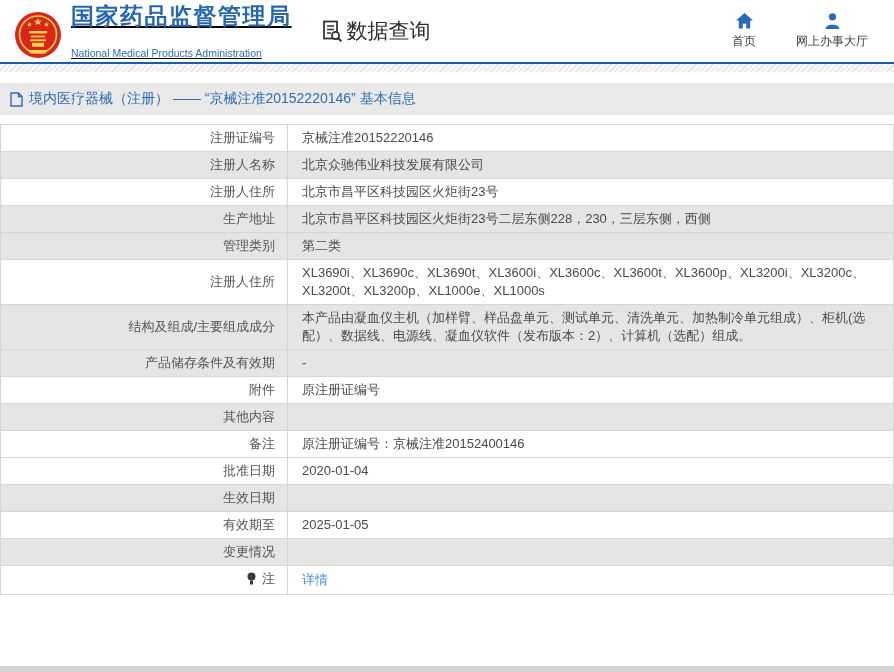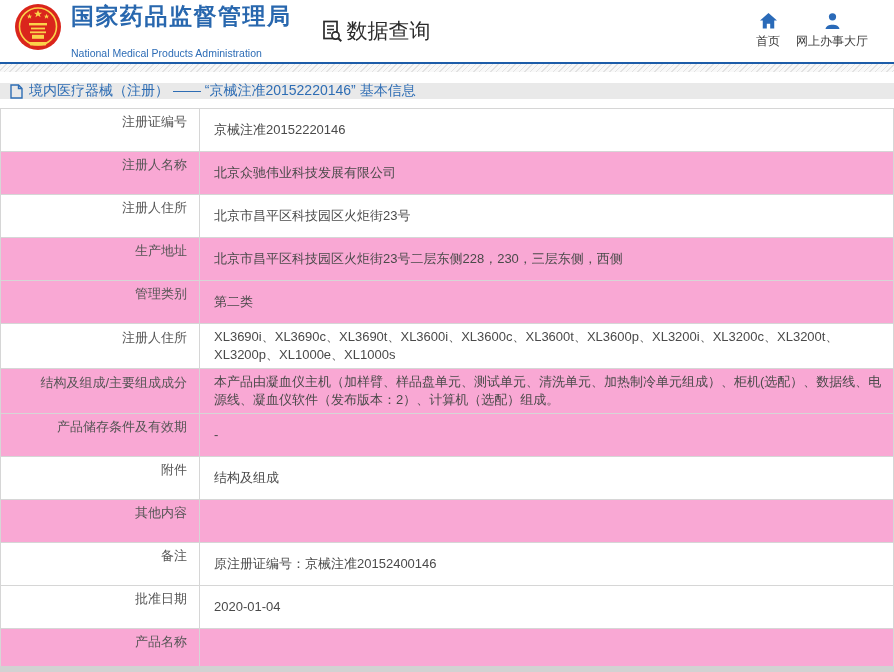--- a/index.html
+++ b/index.html
@@ -10,74 +10,74 @@
     position: relative;
     overflow: hidden;
   }
   
   .header {
     height: 62px;
     display: flex;
     align-items: center;
     padding: 0 26px 0 14px;
   }
-  .logo { display: flex; align-items: flex-start; gap: 9px; cursor: pointer; }
+  .logo { display: flex; align-items: flex-end; gap: 9px; cursor: pointer; text-decoration: underline; }
   .logo-text .cn {
     font-size: 23px;
     font-weight: bold;
     color: #2867ae;
     letter-spacing: 1.5px;
     line-height: 26px;
   }
   .logo-text .en { font-size: 10.5px; color: #2e6db6; margin-top: 18px; }
   .query {
     display: flex; align-items: center; gap: 3px;
     margin-left: 28px;
     font-size: 21px; font-weight: 500; color: #2b2b2b;
     cursor: pointer;
   }
   .spacer { flex: 1; }
-  .nav { display: flex; gap: 16px; text-align: right; }
+  .nav { display: flex; gap: 40px; text-align: right; }
   .nav-item {
     display: flex; flex-direction: column; align-items: center; gap: 4px;
     font-size: 12px; color: #3c3c3c; cursor: pointer;
   }
   
   .divider {
     border-top: 2px solid #1c5ca8;
     height: 10px;
     background: repeating-linear-gradient(135deg, #e2e2e2 0 1px, #f8f8f8 1px 4px);
   }
   
   .breadcrumb {
     margin-top: 11px;
     height: 16px;
     background: #e9e9e9;
     display: flex; align-items: center; gap: 6px;
-    padding: 0 10px;
+    padding: 16px 10px;
     font-size: 14px;
     color: #2e6db4;
   }
   
   .table-wrap { margin-top: 9px; }
   table { width: 100%; border-collapse: collapse; table-layout: fixed; }
   tr { height: 26px; background: #ffffff; }
-  tr.alt { background: #f9a8d4; }
+  tr.alt { background: #e5e5e5; }
   th, td {
     border: 1px solid #d6d6d6;
     font-size: 13px;
     font-weight: normal;
     line-height: 18px;
     vertical-align: middle;
   }
   th {
-    width: 199px;
+    width: 287px;
     text-align: right;
     color: #555555;
-    padding: 4px 12px 20px 6px;
+    padding: 4px 12px 4px 6px;
   }
   td { color: #4a4a4a; padding: 4px 8px 4px 14px; }
   td a { color: #4a90d9; text-decoration: none; cursor: pointer; }
   .bulb { display: inline-block; vertical-align: -2px; margin-right: 2px; }
   
   .footer-bar {
     position: absolute; left: 0; bottom: 0;
     width: 100%; height: 6px;
     background: #d2d2d2;
   }
@@ -223,21 +223,21 @@
     <td>
       <span>-</span>
     </td>
   </tr>
         <tr>
     <th>
       
       <span>附件</span>
     </th>
     <td>
-      <span>结构及组成</span>
+      <span>原注册证编号</span>
     </td>
   </tr>
         <tr class="alt">
     <th>
       
       <span>其他内容</span>
     </th>
     <td>
       <span></span>
     </td>
@@ -256,21 +256,21 @@
       
       <span>批准日期</span>
     </th>
     <td>
       <span>2020-01-04</span>
     </td>
   </tr>
         <tr class="alt">
     <th>
       
-      <span>产品名称</span>
+      <span>生效日期</span>
     </th>
     <td>
       <span></span>
     </td>
   </tr>
         <tr>
     <th>
       
       <span>有效期至</span>
     </th>

